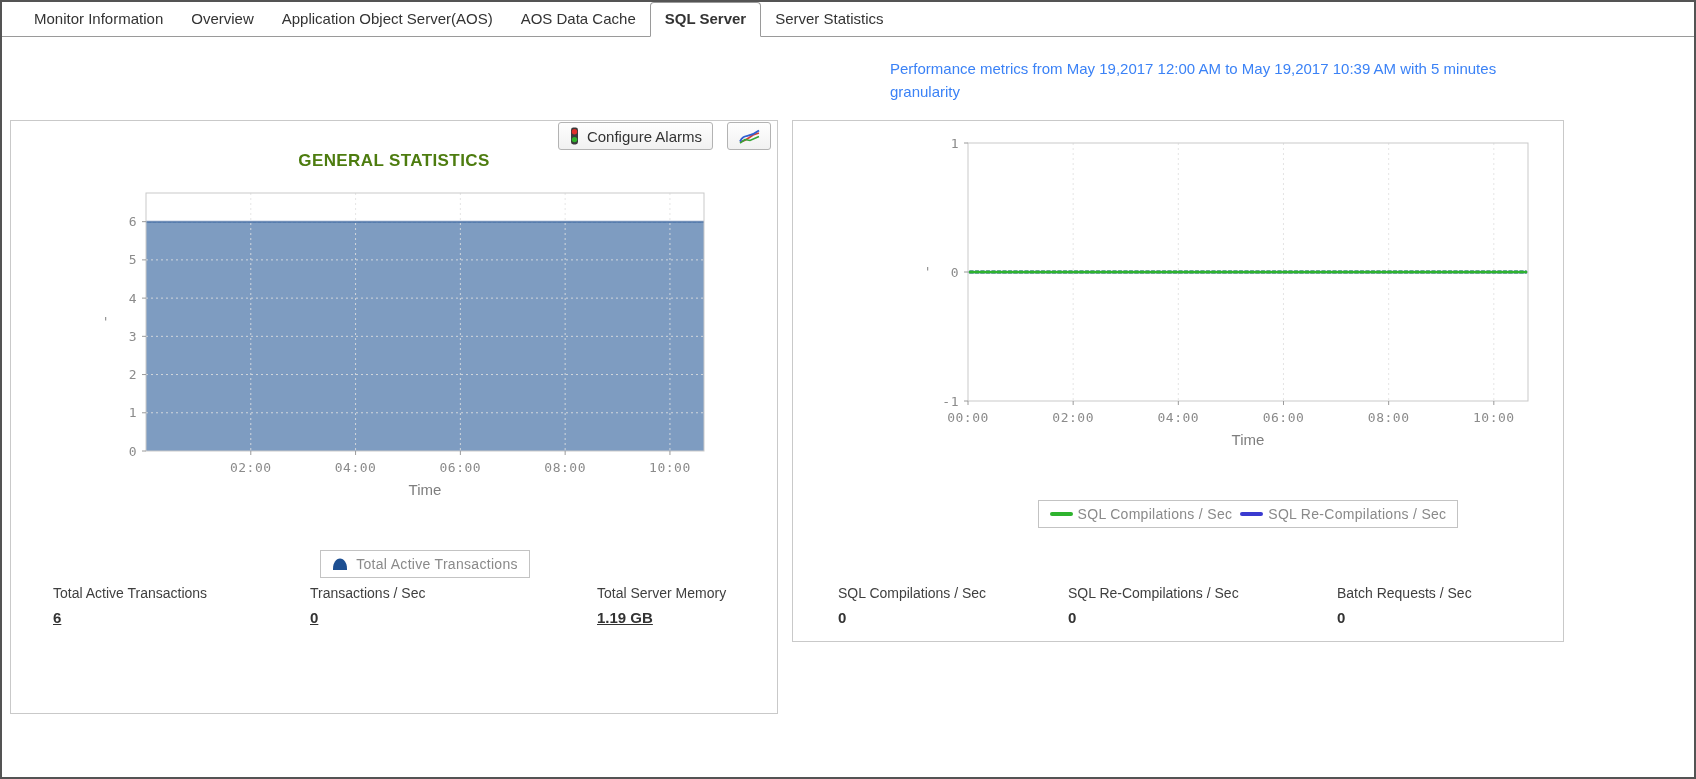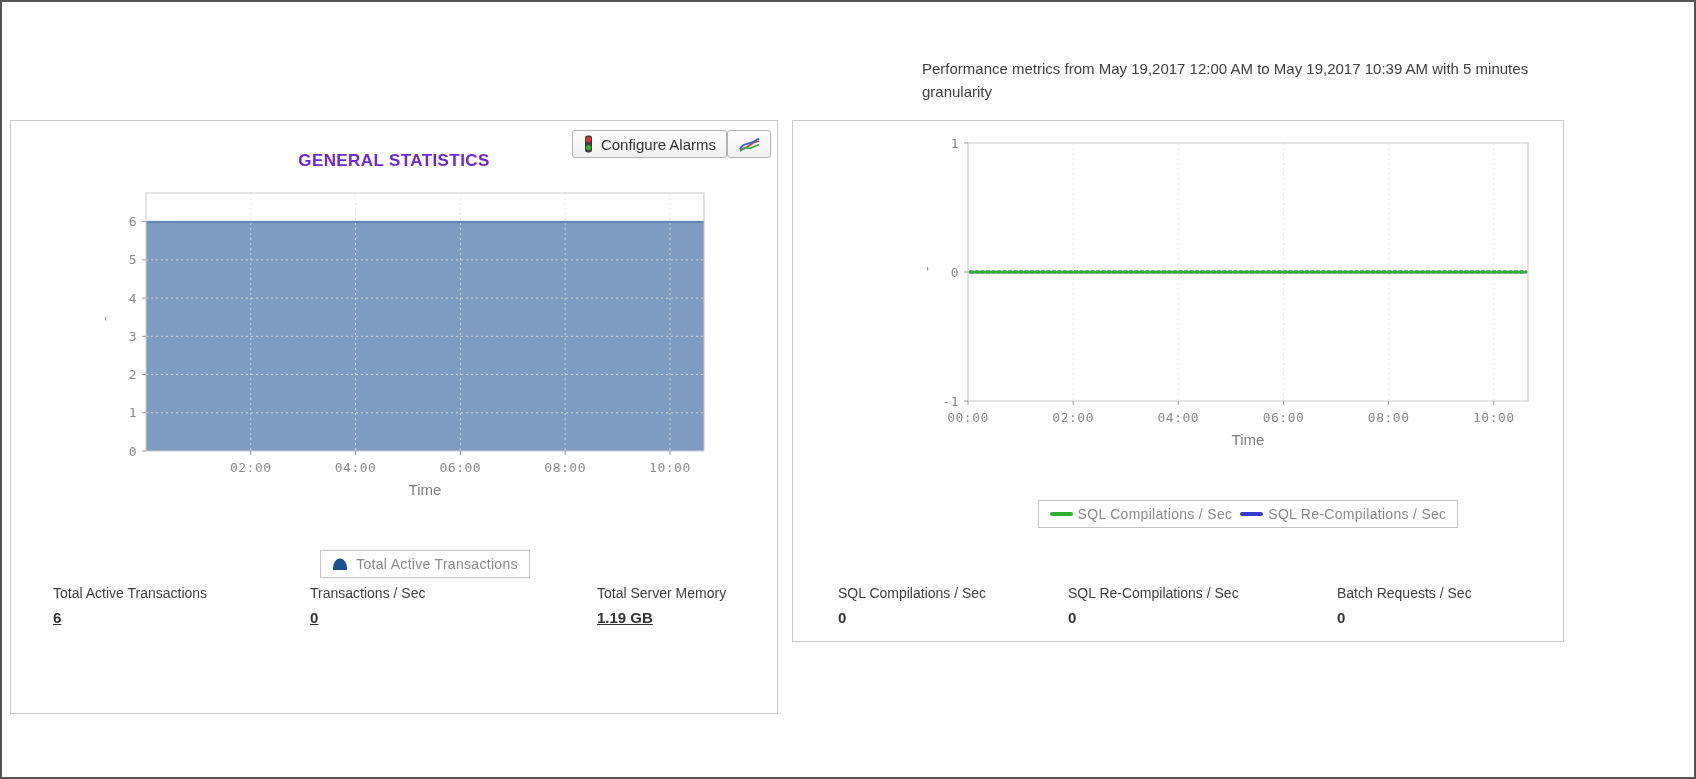--- a/index.html
+++ b/index.html
@@ -4,31 +4,31 @@
 <style>
   html,body{margin:0;padding:0;background:#fff;}
   .page{position:relative;width:1696px;height:779px;box-sizing:border-box;border:2px solid #545454;
         background:#fff;font-family:"Liberation Sans",sans-serif;overflow:hidden;}
   
   .tabbar{display:flex;align-items:stretch;height:34px;padding-left:18px;border-bottom:1px solid #9a9a9a;background:#fff;}
   .tab{padding:0 14px;line-height:33px;font-size:15px;color:#333;cursor:pointer;white-space:nowrap;}
   .tab.active{font-weight:bold;background:#fff;border:1px solid #9a9a9a;border-bottom:1px solid #fff;
               margin-bottom:-1px;border-radius:4px 4px 0 0;line-height:31px;}
   
-  .metrics-note{position:absolute;left:920px;top:55px;width:628px;font-size:15px;line-height:23px;color:#404040;}
+  .metrics-note{position:absolute;left:888px;top:55px;width:628px;font-size:15px;line-height:23px;color:#3b82f6;}
   
   .panel{position:absolute;border:1px solid #c9c9c9;background:#fff;}
   .panel-left{left:8px;top:118px;width:766px;height:592px;}
   .panel-right{left:790px;top:118px;width:770px;height:520px;}
-  .chart-title{margin-top:30px;text-align:center;font-size:17px;font-weight:bold;color:#6d28d9;letter-spacing:.4px;}
+  .chart-title{margin-top:30px;text-align:center;font-size:17px;font-weight:bold;color:#4d7c0f;letter-spacing:.4px;}
   .chart-svg{display:block;margin:8px 0 0 20px;}
   .tick{font:13px "DejaVu Sans Mono",monospace;fill:#8b8b8b;letter-spacing:.5px;}
   .axis-label{font:15px "Liberation Sans",sans-serif;fill:#7e7e7e;}
   
-  .toolbar{position:absolute;top:9px;right:6px;display:flex;gap:0;z-index:5;}
+  .toolbar{position:absolute;top:1px;right:6px;display:flex;gap:14px;z-index:5;}
   .btn{display:inline-flex;align-items:center;gap:7px;height:28px;padding:0 10px;box-sizing:border-box;
        background:linear-gradient(#fefefe,#f1f1f1);border:1px solid #b3b3b3;border-radius:3px;
        font-family:"Liberation Sans",sans-serif;font-size:15px;color:#333;cursor:pointer;}
   .icon-btn{width:44px;justify-content:center;}
   
   .legend-row{display:flex;justify-content:center;margin-top:26px;}
   .lr-left{margin-left:135px;width:558px;}
   .lr-right{margin-left:175px;width:560px;}
   .legend-box{display:inline-flex;align-items:center;gap:8px;border:1px solid #c3c3c3;background:#fff;
               padding:5px 11px;font-size:14px;color:#8a8a8a;letter-spacing:.3px;white-space:nowrap;}
@@ -42,20 +42,28 @@
   .stat-value{display:inline-block;margin-top:8px;font-size:15px;font-weight:bold;color:#333;}
   a.stat-value{text-decoration:underline;cursor:pointer;}
   .stat-plain{text-decoration:none;}
   .col1{grid-column:1;} .col2{grid-column:2;} .col3{grid-column:3;margin-left:44px;}
 </style>
 </head>
 <body>
 
 <div class="page">
 
+  <div class="tabbar">
+    <div class="tab">Monitor Information</div>
+    <div class="tab">Overview</div>
+    <div class="tab">Application Object Server(AOS)</div>
+    <div class="tab">AOS Data Cache</div>
+    <div class="tab active">SQL Server</div>
+    <div class="tab">Server Statistics</div>
+  </div>
 
   <div class="metrics-note">Performance metrics from May 19,2017 12:00 AM to May 19,2017 10:39 AM with 5 minutes granularity</div>
 
   <div class="panel panel-left">
 
     <div class="toolbar">
       <button class="btn">
         <span style="display:inline-flex;">
           <svg width="11" height="18" viewBox="0 0 11 18">
             <rect x="2" y="0.5" width="7" height="17" rx="2.4" fill="#3b3b3b"></rect>

